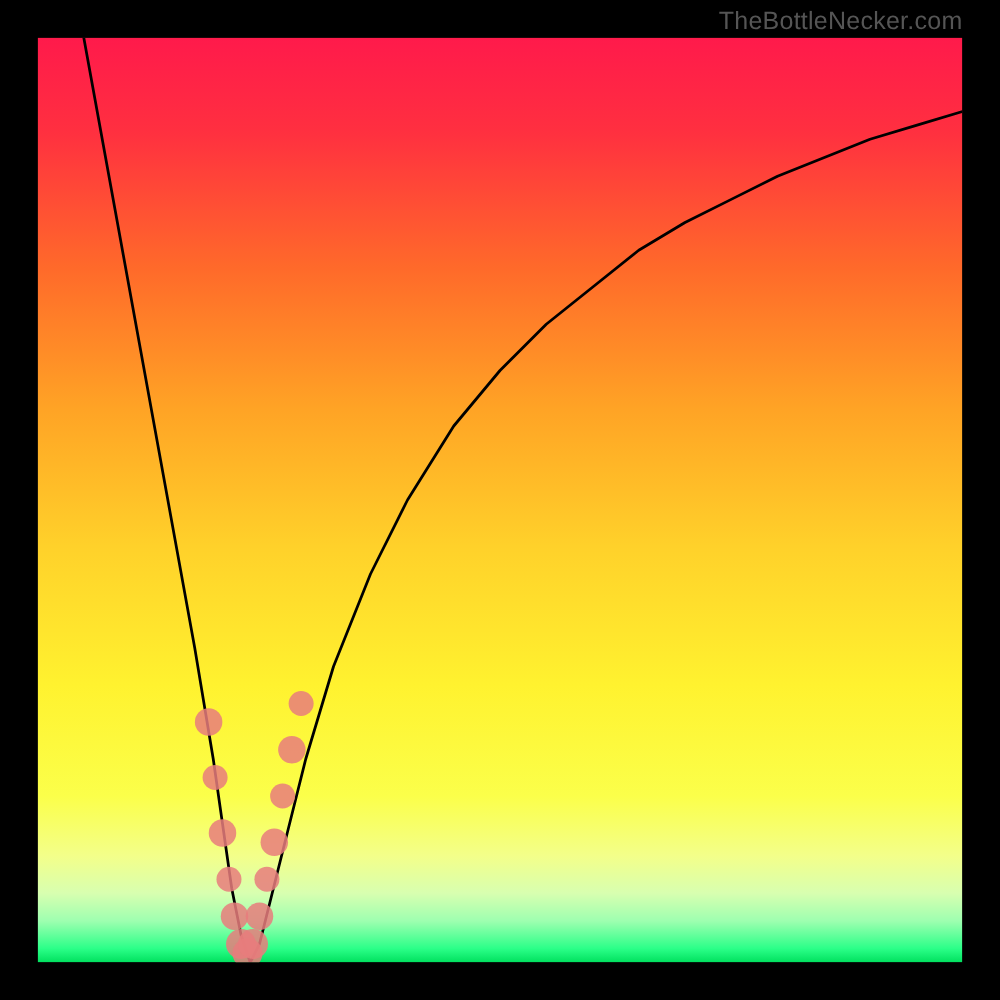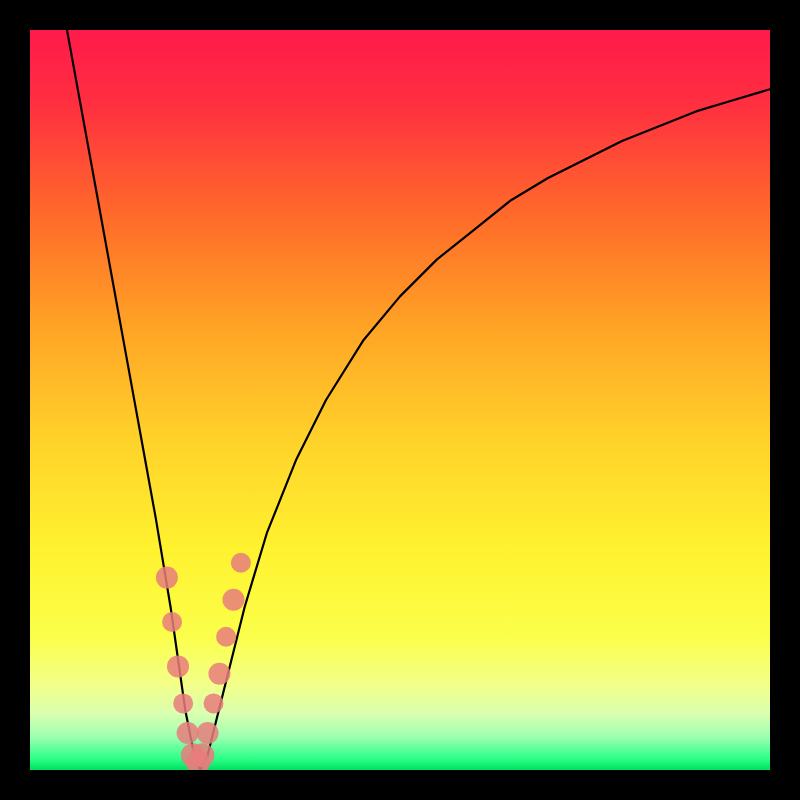--- a/index.html
+++ b/index.html
@@ -40,20 +40,21 @@
   svg.curve {
     position: absolute;
     top: 0;
     left: 0;
   }
 </style>
 </head>
 <body>
 
 <div class="frame">
+  <div class="attribution">TheBottleNecker.com</div>
 
   <div class="plot-area">
     <svg class="curve" id="svg-layer" width="740" height="740">
         <defs>
           <linearGradient id="bg-grad" x1="0" y1="0" x2="0" y2="1">
             <stop offset="0%" stop-color="#ff1a4b"></stop>
             <stop offset="10%" stop-color="#ff2f40"></stop>
             <stop offset="25%" stop-color="#ff6a2a"></stop>
             <stop offset="40%" stop-color="#ffa325"></stop>
             <stop offset="55.00000000000001%" stop-color="#ffd12a"></stop>

